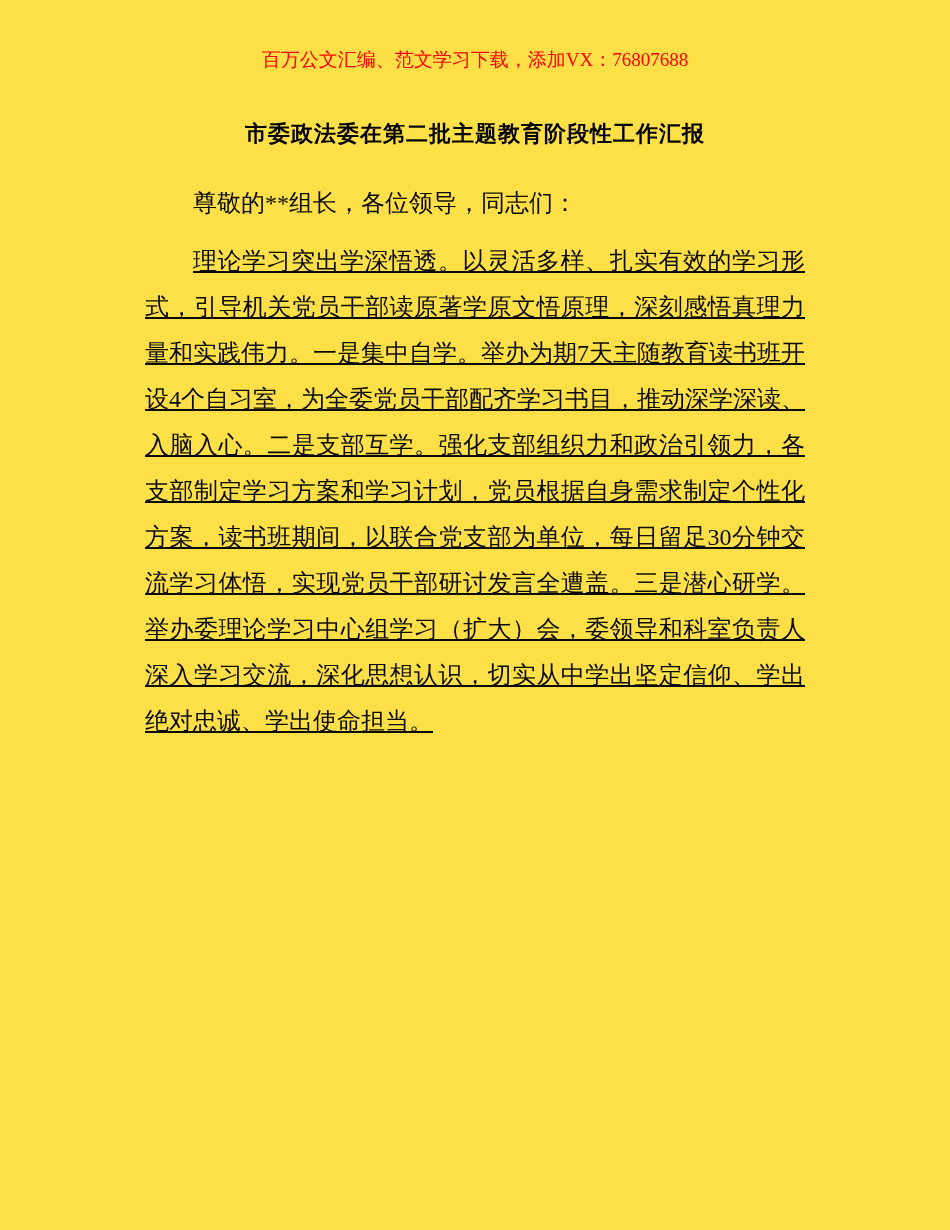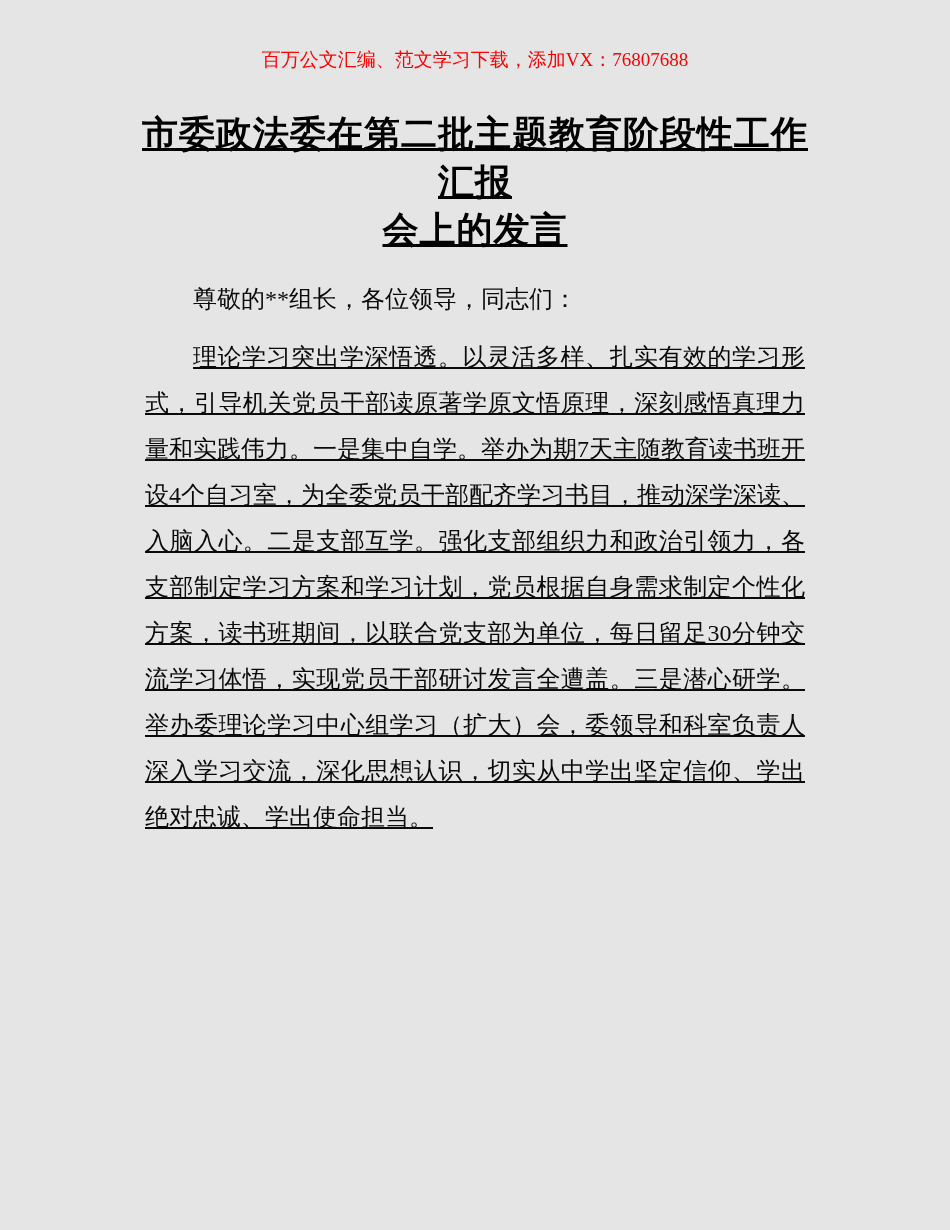--- a/index.html
+++ b/index.html
@@ -6,42 +6,41 @@
     margin: 0;
     padding: 0;
     background: #ffffff;
   }
   .page {
     position: relative;
     width: 950px;
     height: 1230px;
     box-sizing: border-box;
     margin: 0 auto;
-    background: #e5e5e5;
+    background: #fde047;
     padding: 48px 140px 0 140px;
     font-family: "Liberation Serif", "DejaVu Serif", serif;
     color: #000000;
     overflow: hidden;
   }
   .notice {
     text-align: center;
     font-size: 19px;
     line-height: 24px;
     font-weight: 400;
     margin: 0 0 38px 0;
   }
   .title {
-    font-size: 36px;
+    font-size: 22px;
     font-weight: 700;
     text-align: center;
     line-height: 48px;
     letter-spacing: 1px;
     margin: 0 0 22px 0;
     color: #000000;
-    text-decoration: underline;
   }
   .title .title-line {
     display: block;
   }
   .body-text {
     font-size: 24px;
   }
   .para {
     margin: 5px;
     font-size: 24px;
@@ -57,21 +56,20 @@
 </style>
 </head>
 <body>
 
 <div class="page">
 
   <div class="notice" style="color:#ff0000;">百万公文汇编、范文学习下载，添加VX：76807688</div>
 
   <h1 class="title">
     <span class="title-line">市委政法委在第二批主题教育阶段性工作汇报</span>
-    <span class="title-line">会上的发言</span>
   </h1>
 
   <div class="body-text">
     <p class="para">尊敬的**组长，各位领导，同志们：</p>
 
 
     <p class="para section">理论学习突出学深悟透。以灵活多样、扎实有效的学习形式，引导机关党员干部读原著学原文悟原理，深刻感悟真理力量和实践伟力。一是集中自学。举办为期7天主随教育读书班开设4个自习室，为全委党员干部配齐学习书目，推动深学深读、入脑入心。二是支部互学。强化支部组织力和政治引领力，各支部制定学习方案和学习计划，党员根据自身需求制定个性化方案，读书班期间，以联合党支部为单位，每日留足30分钟交流学习体悟，实现党员干部研讨发言全遭盖。三是潜心研学。举办委理论学习中心组学习（扩大）会，委领导和科室负责人深入学习交流，深化思想认识，切实从中学出坚定信仰、学出绝对忠诚、学出使命担当。</p>
   </div>
 
 </div>

